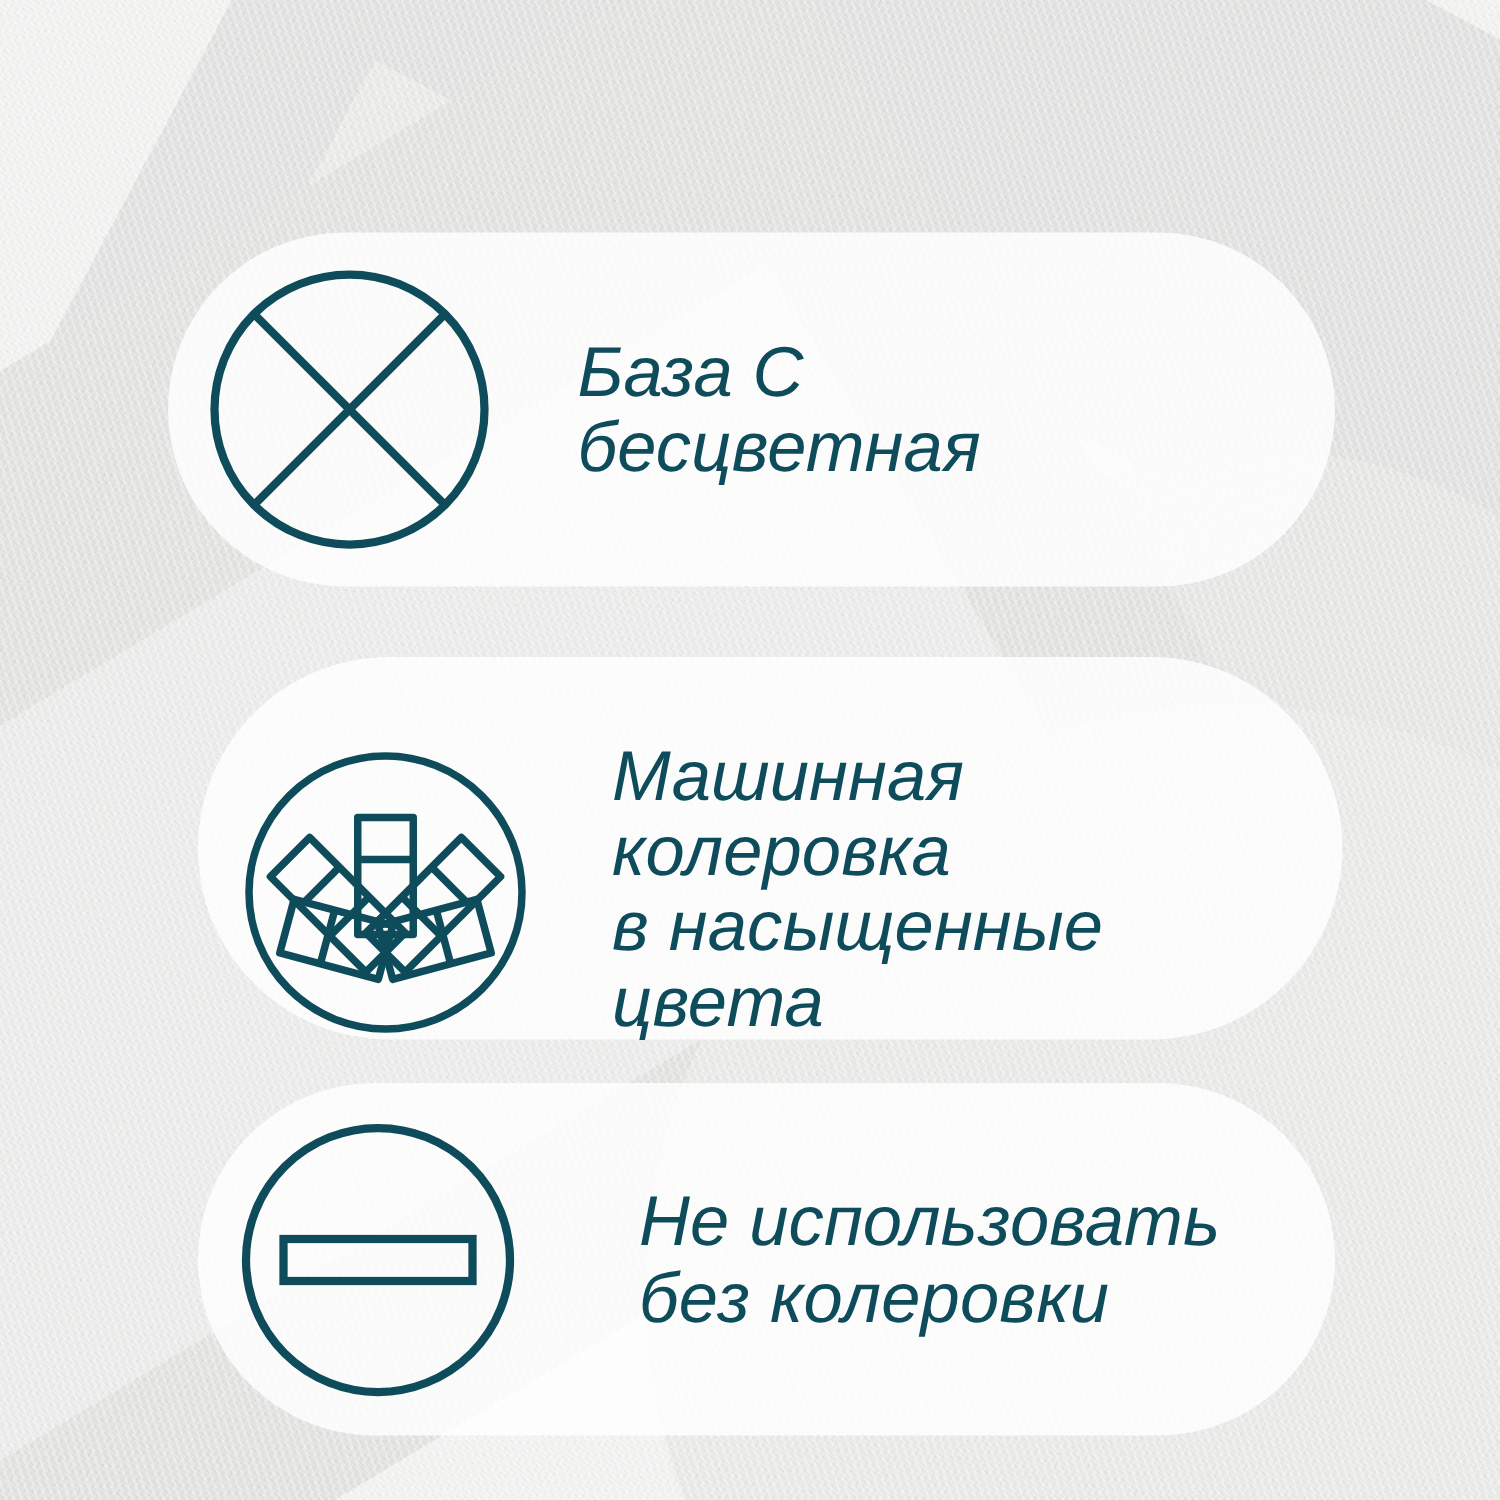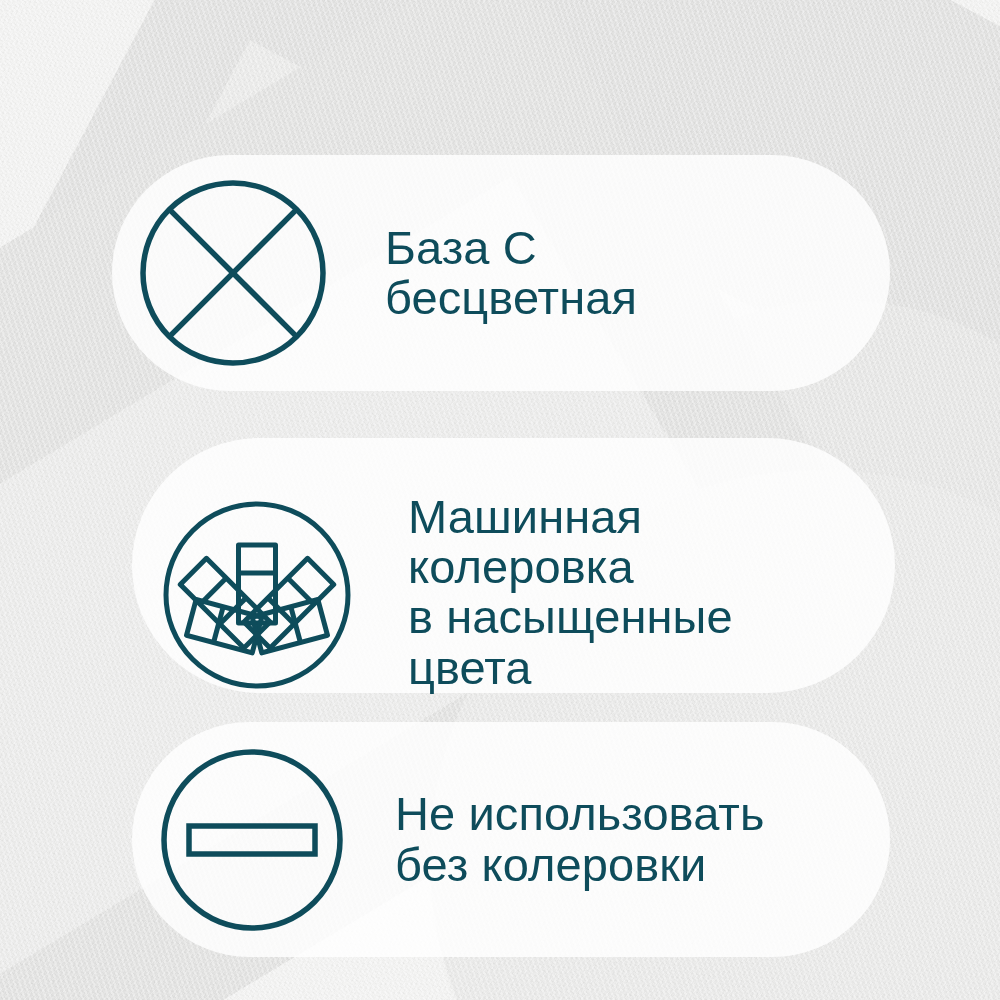--- a/index.html
+++ b/index.html
@@ -132,24 +132,25 @@
   }
 
   
   .card {
     position: absolute;
     display: flex;
     align-items: center;
     background: rgba(255,255,255,.82);
     border-radius: 500px;
     box-sizing: border-box;
+    font-style: italic;
   }
   #card-1 { left: 112px; top: 155px;  width: 778px; height: 236px; }
   #card-2 { left: 132px; top: 438px;  width: 763px; height: 255px; align-items: flex-end; }
-  #card-3 { left: 132px; top: 722px;  width: 758px; height: 235px; }
+  #card-3 { left: 132px; top: 722px;  width: 758px; height: 235px; gap: 31px; }
 
   .card-icon {
     flex: 0 0 auto;
     display: block;
   }
   #card-1 .card-icon { margin-left: 26px; }
   #card-2 .card-icon { margin-left: 27px; }
   #card-3 .card-icon { margin-left: 27px; }
 
   .card-text {

